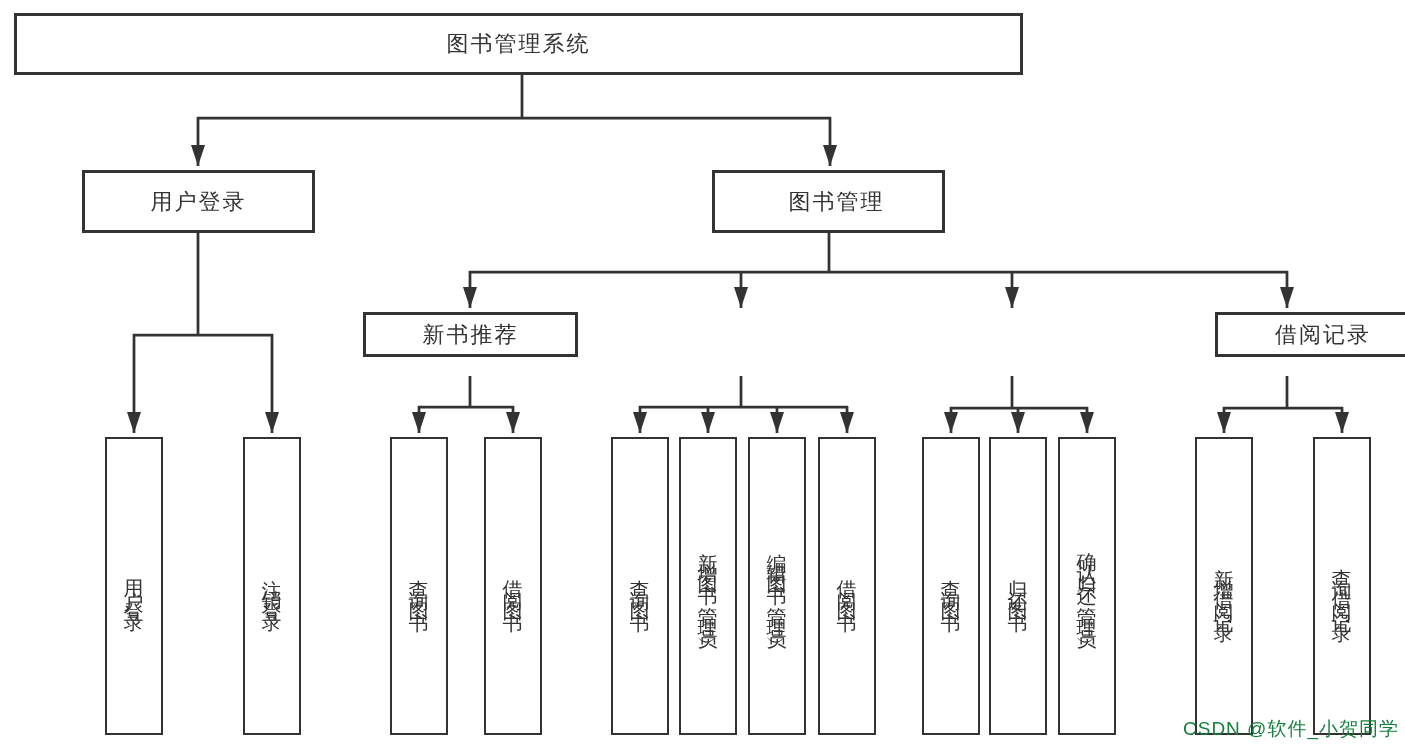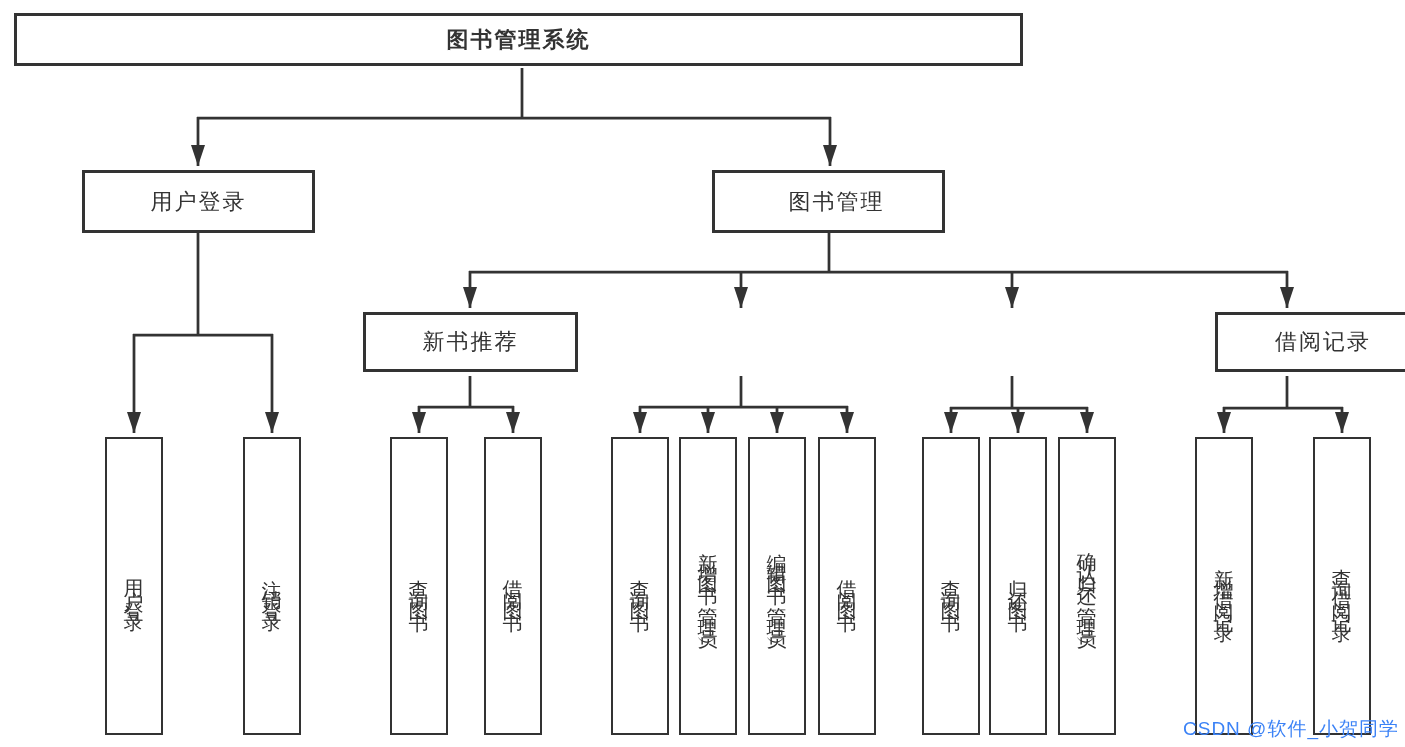--- a/index.html
+++ b/index.html
@@ -17,43 +17,43 @@
     position: absolute;
     background: #ffffff;
     border: 3px solid #333333;
     box-sizing: border-box;
     display: flex;
     align-items: center;
     justify-content: center;
     z-index: 2;
   }
   .h-label { font-size: 22px; letter-spacing: 2px; white-space: nowrap; }
-  .root-box  { left: 14px;  top: 13px;  width: 1009px; height: 53px; font-weight: bold; }
+  .root-box  { left: 14px;  top: 13px;  width: 1009px; height: 62px; }
   .lvl2-box  { top: 170px; height: 63px; width: 233px; }
-  .lvl3-box  { top: 312px; height: 60px; }
+  .lvl3-box  { top: 312px; height: 45px; }
   .leaf {
     top: 437px; height: 298px; width: 58px;
     border-width: 2.5px;
   }
   .v-text {
     writing-mode: vertical-lr;
     text-orientation: mixed;
     font-size: 20px;
     line-height: 1;
     letter-spacing: 11px;
     white-space: nowrap;
   }
   .watermark {
     position: absolute;
     left: 1183px;
     top: 716px;
     z-index: 3;
     font-size: 19px;
     letter-spacing: 1px;
-    color: #3b82f6;
+    color: #15803d;
     white-space: nowrap;
   }
 </style>
 </head>
 <body>
 
 <div id="canvas">
 
   <svg id="wires" width="1405" height="747" viewBox="0 0 1405 747">
     <defs>

